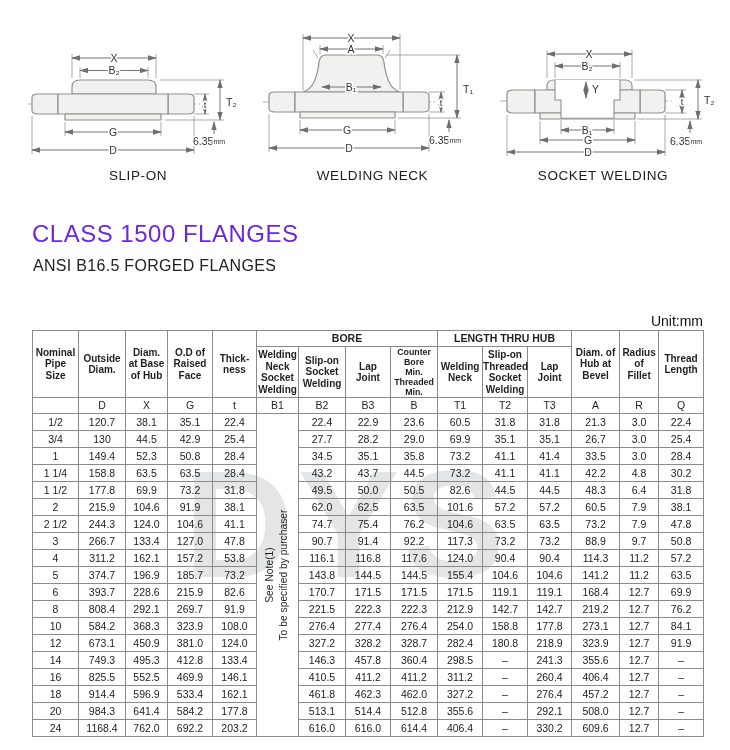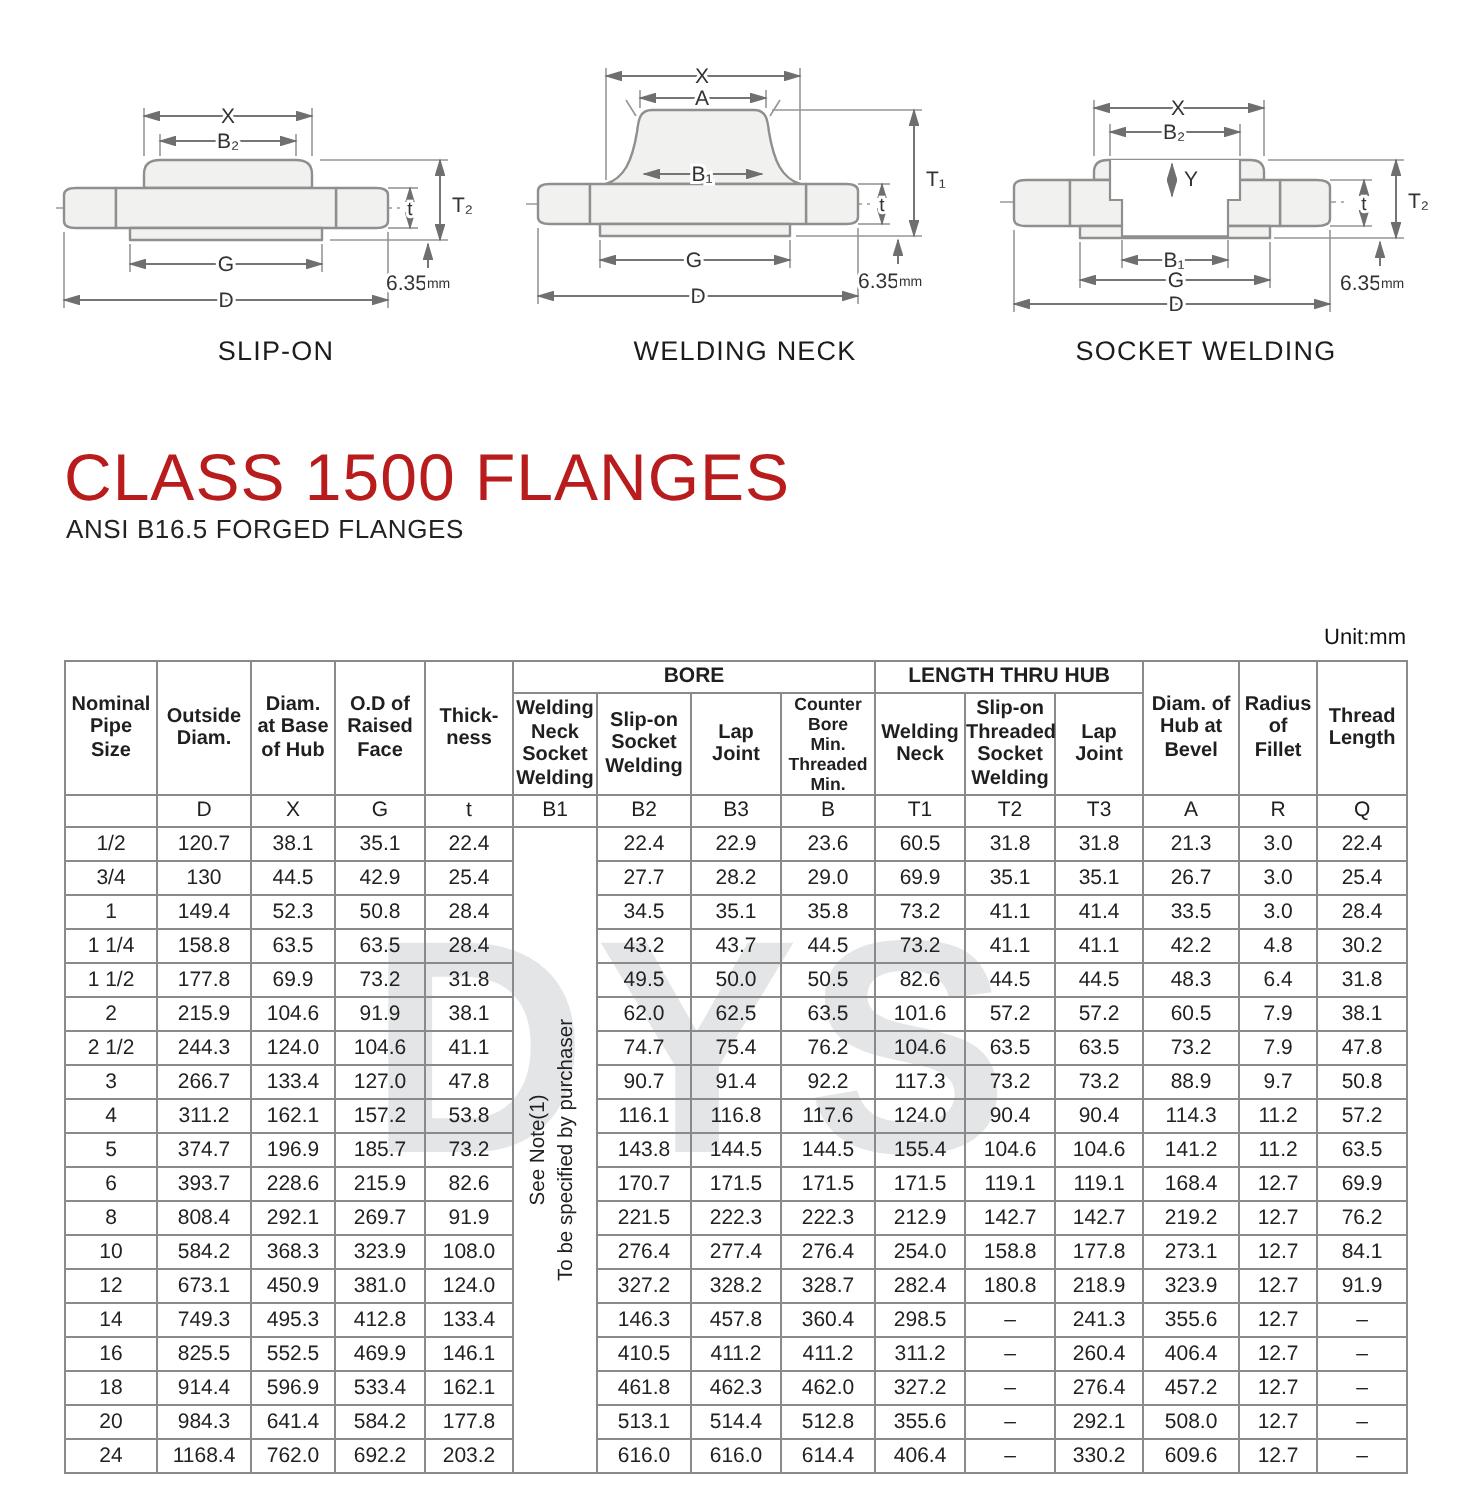--- a/index.html
+++ b/index.html
@@ -17,23 +17,23 @@
   .dim{stroke:#757575;stroke-width:1;fill:none;marker-start:url(#arr);marker-end:url(#arr);}
   .aro{stroke:#757575;stroke-width:1;fill:none;marker-end:url(#arr);}
   .ext{stroke:#969696;stroke-width:.8;fill:none;}
   .cl{stroke:#9a9a9a;stroke-width:.8;stroke-dasharray:7 2.5 1.5 2.5;}
   .lbl{font-family:"Liberation Sans","DejaVu Sans",sans-serif;font-size:10.5px;fill:#333;
        paint-order:stroke;stroke:#fff;stroke-width:3px;text-anchor:middle;}
   .lbl.sm{font-size:9.5px;}
   .lbl.start{text-anchor:start;}
   .unit-t{font-size:7px;}
   
-  .title{position:absolute;left:32px;top:220px;font-size:33px;font-weight:400;letter-spacing:.5px;color:#b91c1c;}
-  .subtitle{position:absolute;left:33px;top:257px;font-size:13px;letter-spacing:.3px;color:#222;}
-  .unitlab{position:absolute;right:27px;top:313px;font-size:11px;color:#111;}
+  .title{position:absolute;left:32px;top:220px;font-size:24px;font-weight:400;letter-spacing:.5px;color:#6d28d9;}
+  .subtitle{position:absolute;left:33px;top:257px;font-size:16px;letter-spacing:.3px;color:#222;}
+  .unitlab{position:absolute;right:27px;top:313px;font-size:14px;color:#111;}
   
   .wm{position:absolute;left:168px;top:448px;z-index:0;font-size:152px;font-weight:bold;
       color:#c9cccf;opacity:.5;letter-spacing:4px;user-select:none;line-height:1;margin-left:16px;}
   
   .tblwrap{position:absolute;left:32px;top:330px;z-index:1;}
   table{border-collapse:collapse;table-layout:fixed;width:672px;background:transparent;}
   th,td{border:1px solid #8a8a8a;text-align:center;vertical-align:middle;padding:0;background:transparent;}
   thead th{font-weight:bold;font-size:10px;line-height:11.5px;white-space:pre-line;color:#1f1f1f;}
   th.grp{height:15px;font-size:10.5px;}
   th.cb{font-size:8.8px;line-height:10px;margin-left:30px;}

